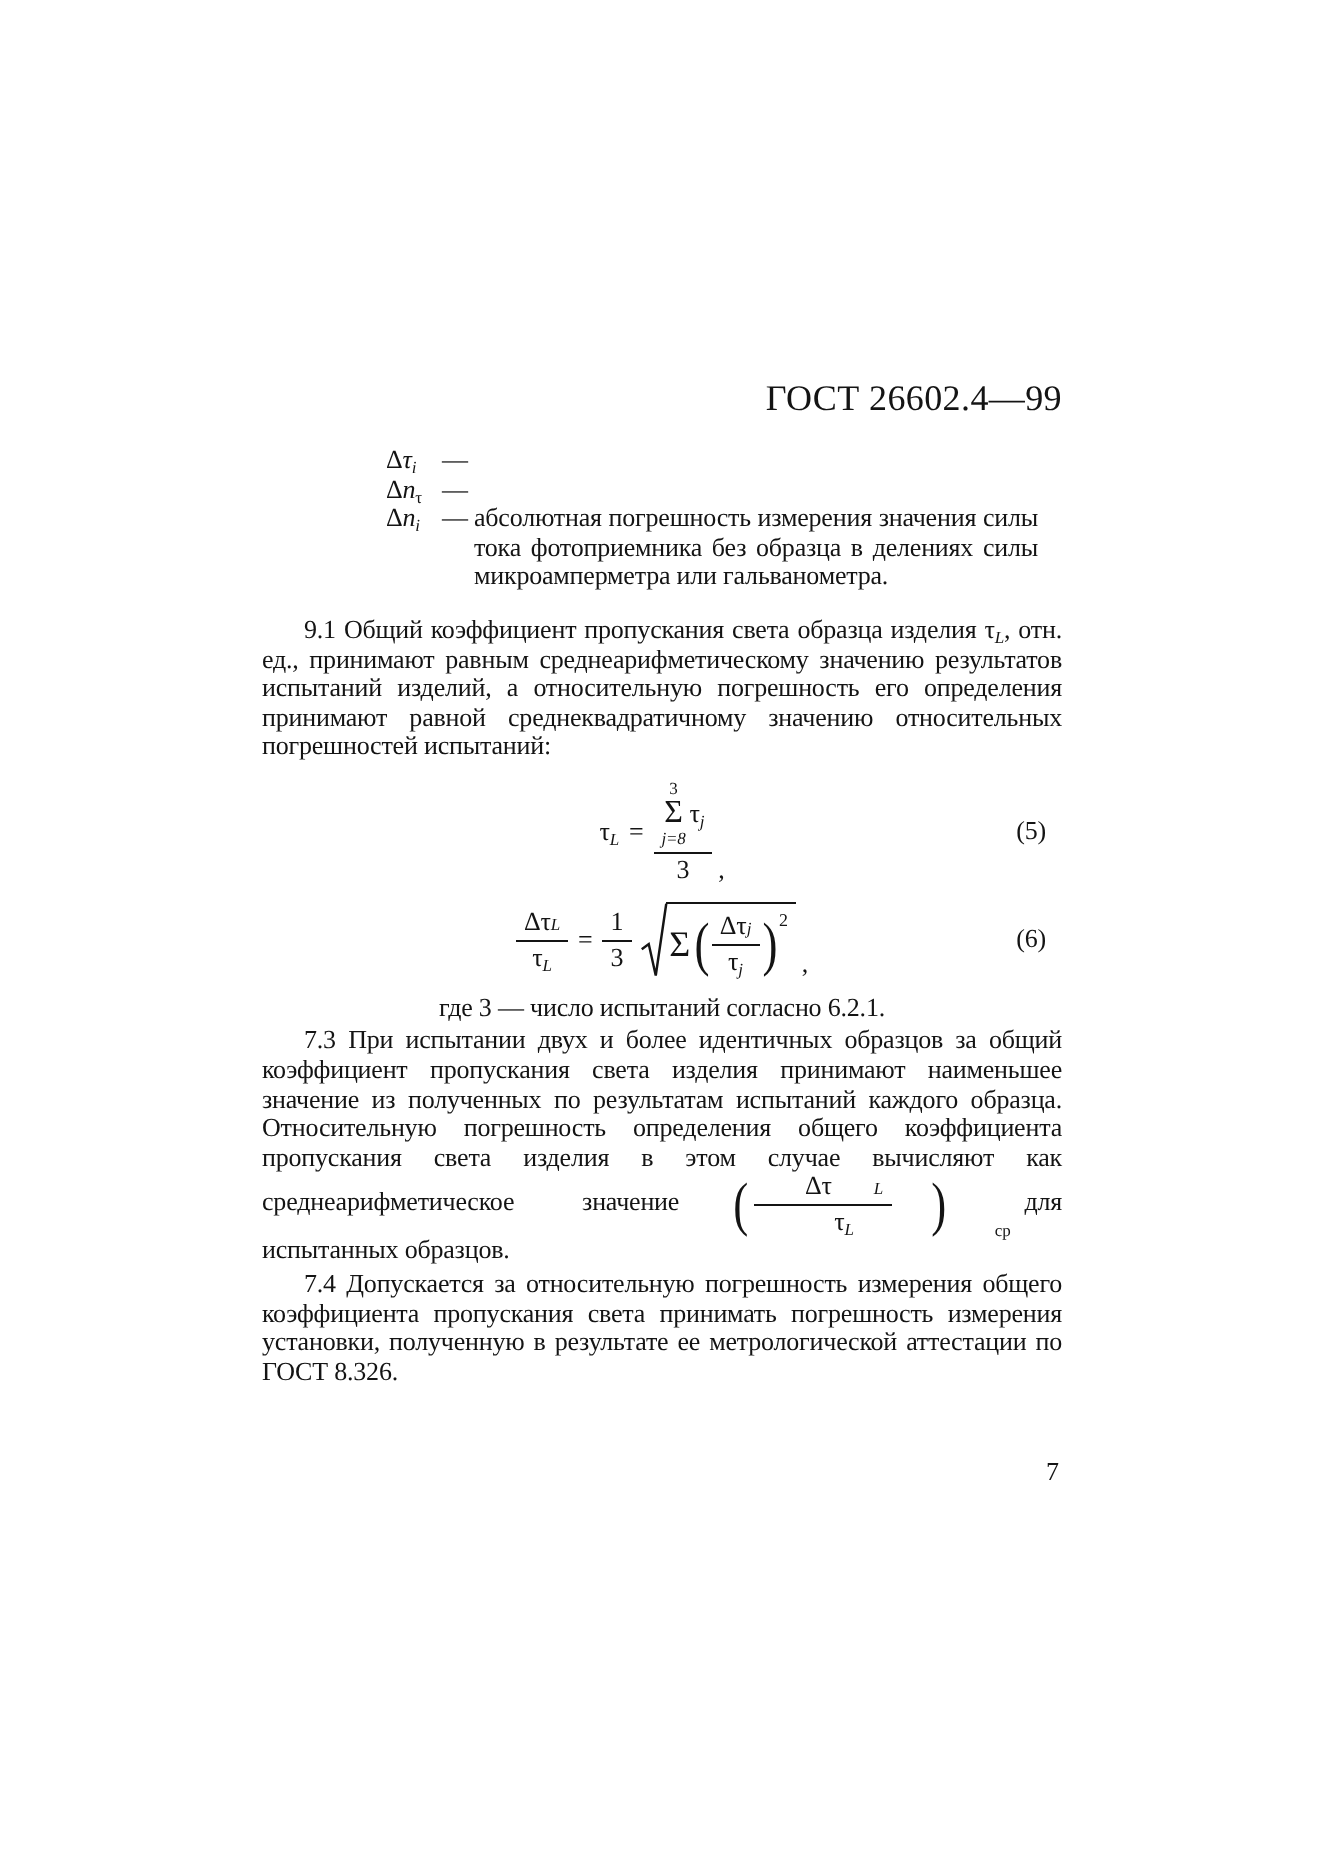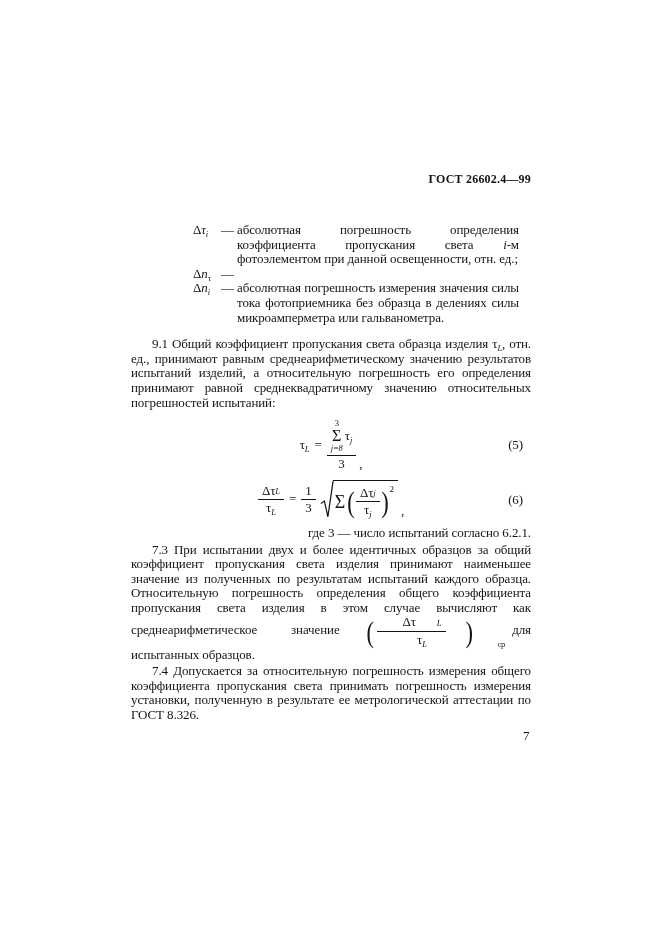--- a/index.html
+++ b/index.html
@@ -10,24 +10,24 @@
     width: 661px;
     height: 935px;
     background: #ffffff;
     position: relative;
     font-family: "Liberation Serif", "DejaVu Serif", serif;
     color: #141414;
     overflow: hidden;
   }
   .doc-header {
     position: absolute;
-    top: 172px;
+    top: 189px;
     right: 130px;
-    font-size: 12px;
-    font-weight: bold;
+    font-size: 18px;
+    font-weight: normal;
     letter-spacing: 0.2px;
   }
   .content {
     position: absolute;
     left: 131px;
     top: 211px;
     width: 400px;
     font-size: 13px;
     line-height: 14.6px;
     letter-spacing: -0.1px;
@@ -47,21 +47,21 @@
     line-height: 0;
     vertical-align: -2.5px;
   }
   .para {
     margin: 2px 0 0 0;
     text-align: justify;
     text-indent: 21px;
   }
   .plain-line {
     margin: 2px 0 0 0;
-    text-align: right;
+    text-align: center;
     text-indent: 0;
   }
   
   .formula-row {
     position: relative;
     display: flex;
     justify-content: center;
     align-items: center;
     margin: 9px 0 7px 0;
   }
@@ -152,21 +152,20 @@
 
 <div class="doc-header">ГОСТ 26602.4—99</div>
 
 <div class="content">
 
   <div class="def-list">
 
     <div class="def-row">
       <span class="def-term"><span>Δ</span><span class="it">τ</span><sub class="it">i</sub></span>
       <span class="def-dash">—</span>
-      <span class="def-text"><span>абсолютная погрешность определения коэффициента пропускания света </span><span class="it">i</span><span>-м фотоэлементом при данной освещенности, отн. ед.;</span></span>
     </div>
 
     <div class="def-row">
       <span class="def-term"><span>Δ</span><span class="it">n</span><sub>τ</sub></span>
       <span class="def-dash">—</span>
     </div>
 
     <div class="def-row">
       <span class="def-term"><span>Δ</span><span class="it">n</span><sub class="it">i</sub></span>
       <span class="def-dash">—</span>

